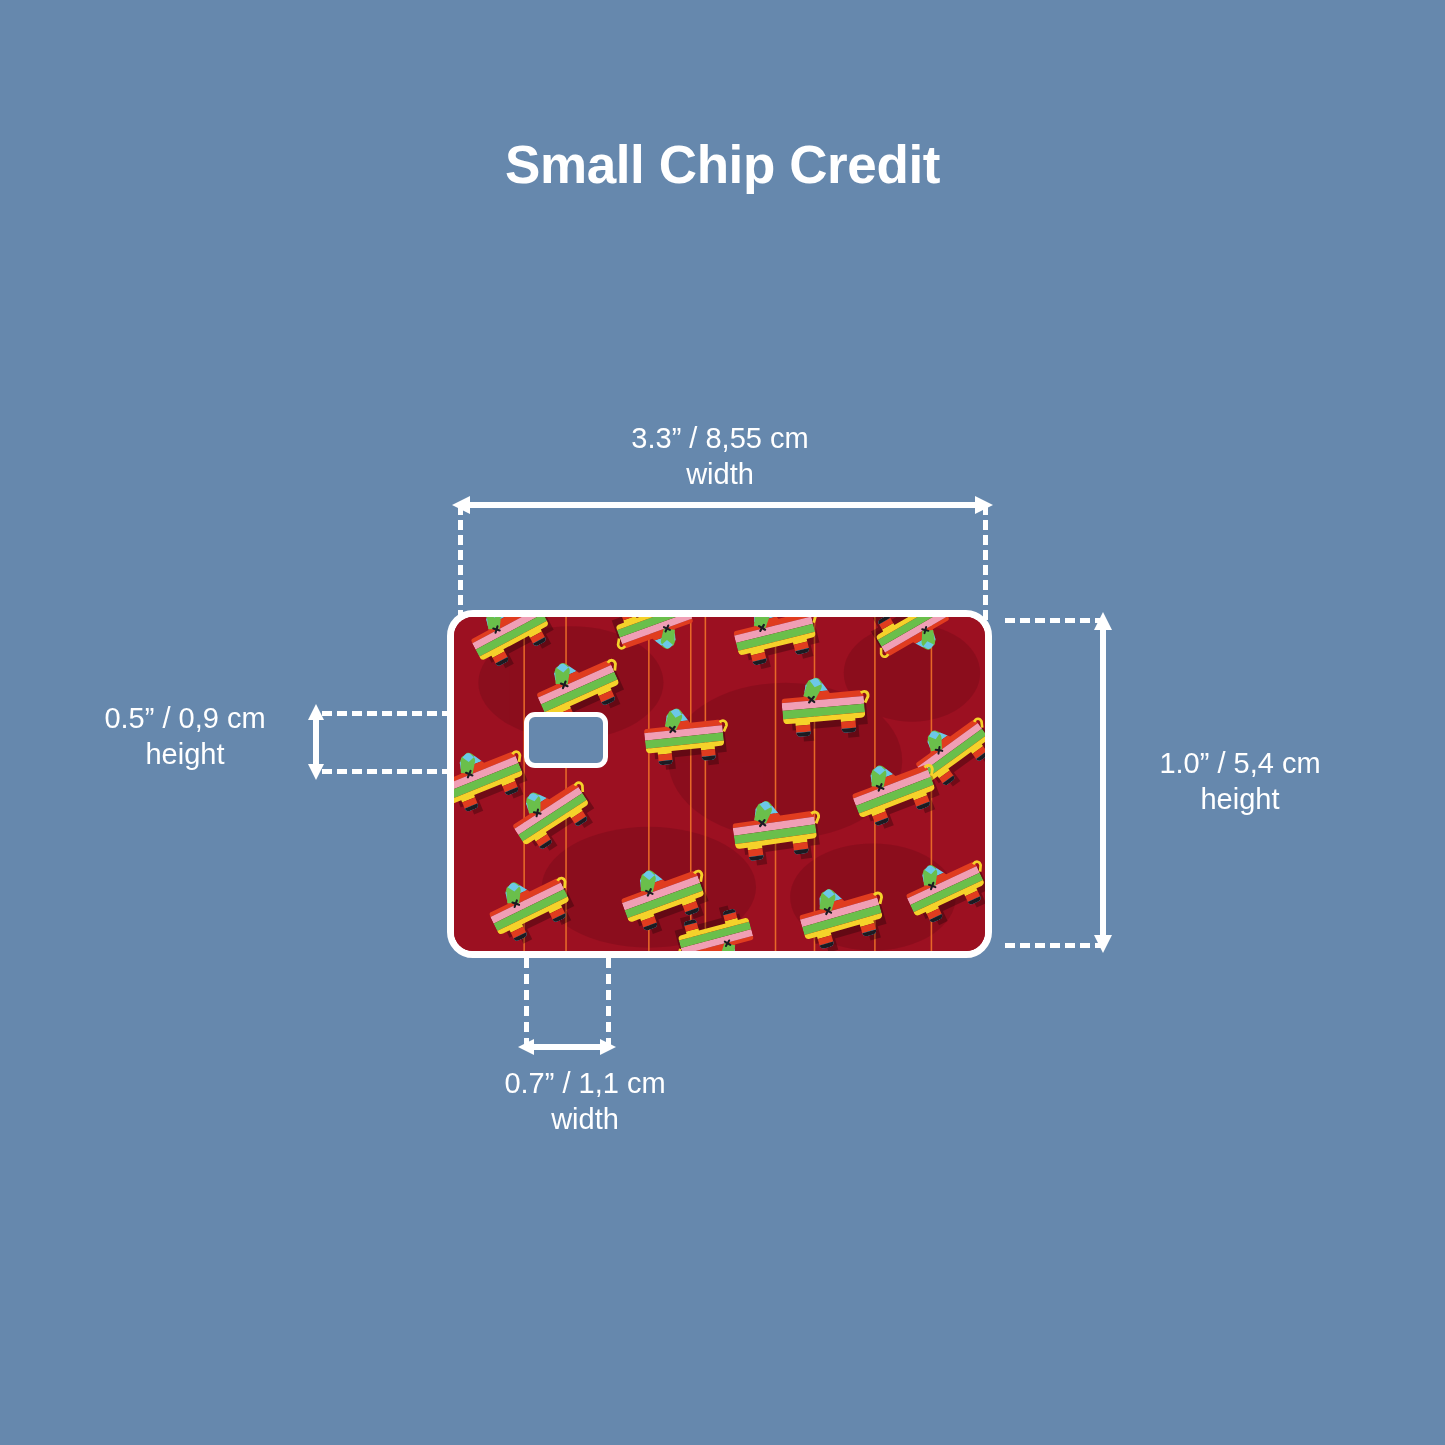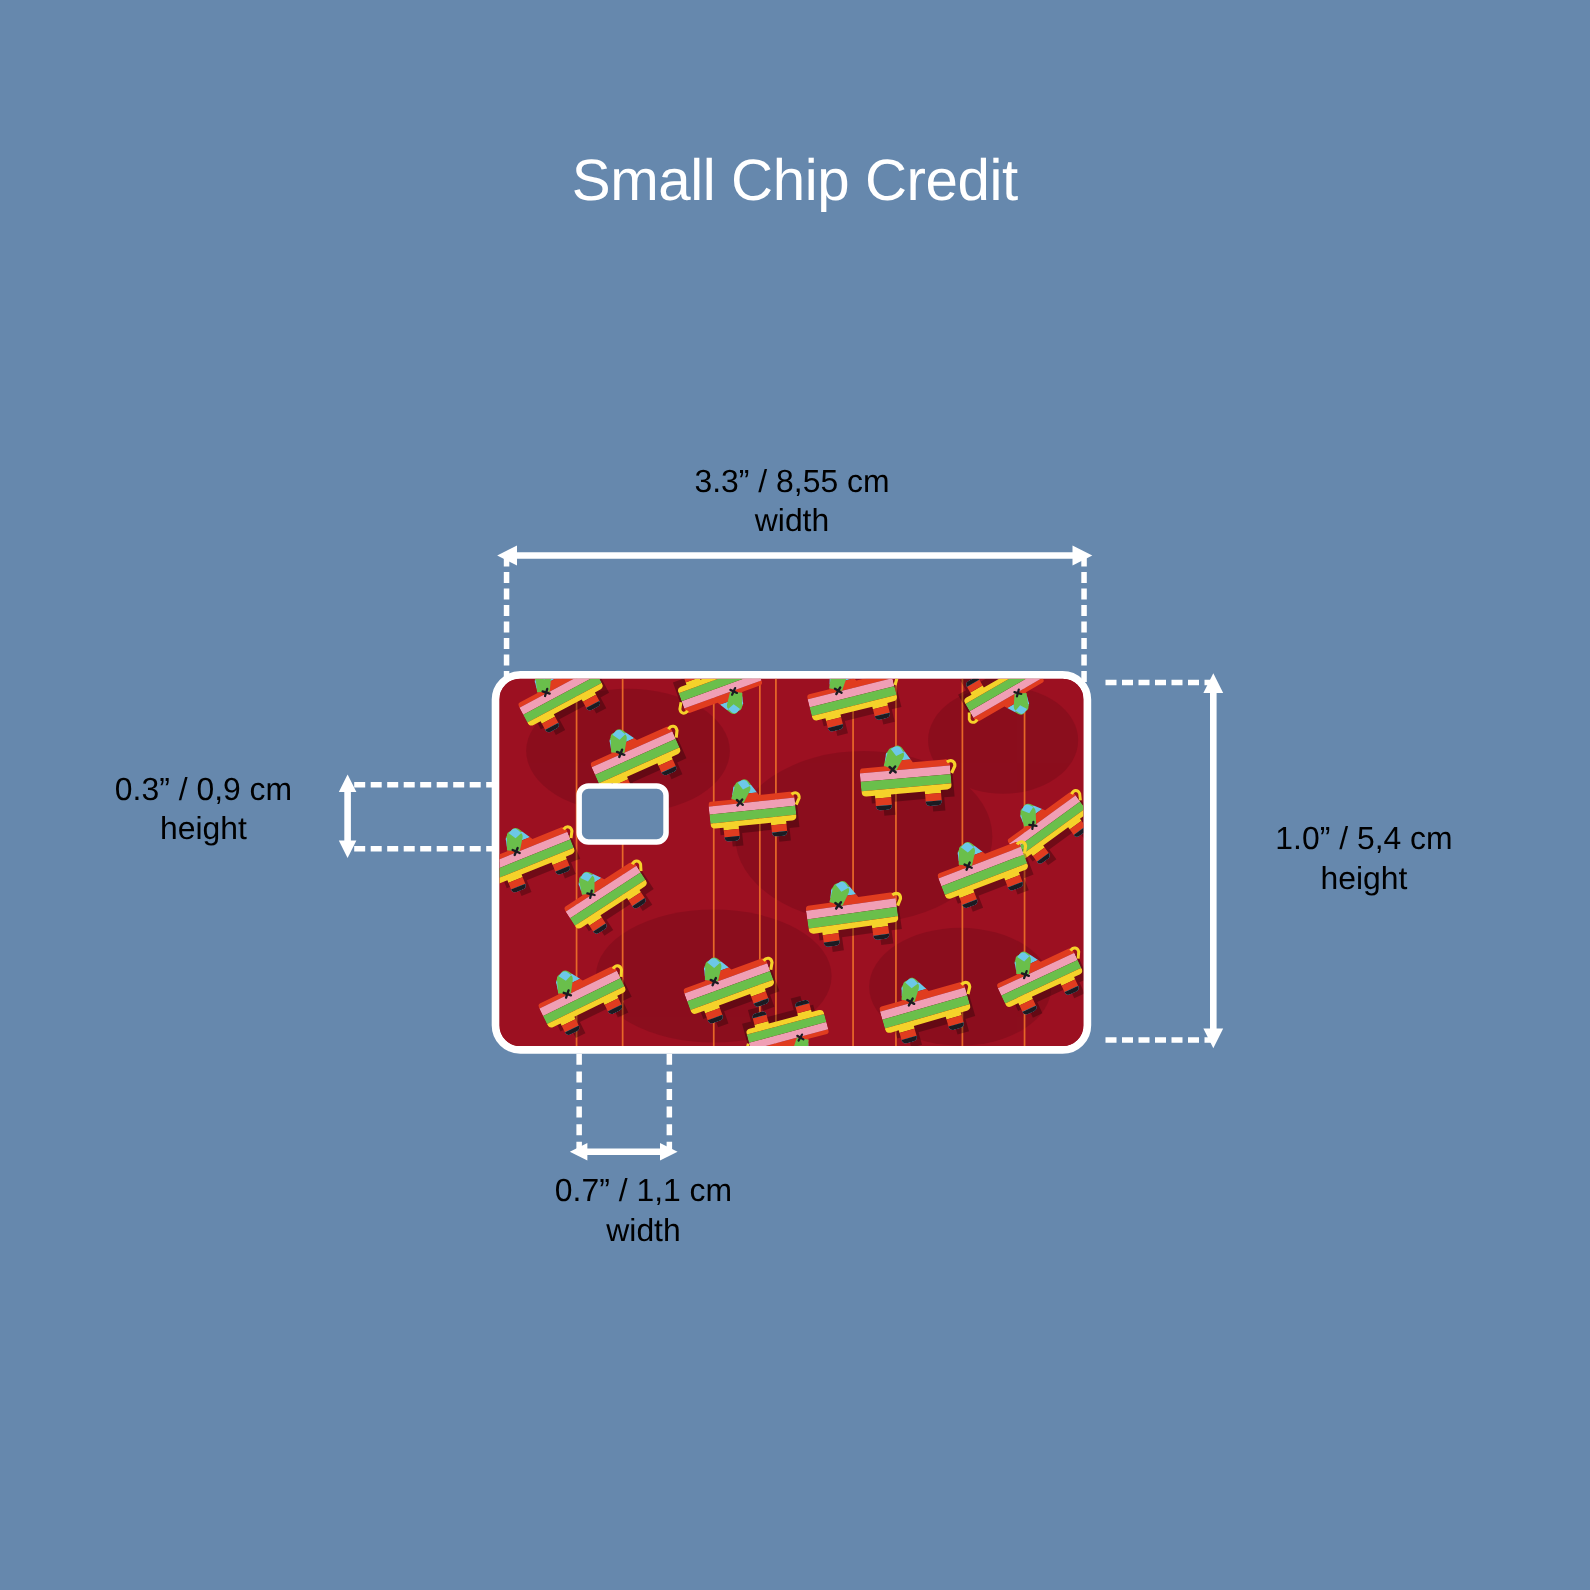--- a/index.html
+++ b/index.html
@@ -25,30 +25,30 @@
 
   
   .title {
     position: absolute;
     left: 0;
     top: 132px;
     width: 1445px;
     text-align: center;
     color: #ffffff;
     font-size: 53px;
-    font-weight: normal;
+    font-weight: bold;
     line-height: 66px;
     letter-spacing: -0.4px;
   }
   .title .line { display: block; }
 
   
   .dim-label {
     position: absolute;
-    color: #000000;
+    color: #ffffff;
     font-size: 29px;
     line-height: 36px;
     text-align: center;
     white-space: nowrap;
   }
   .dim-label .l2 { display: block; }
 
   #label-top      { left: 485px;  top: 420px;  width: 470px; }
   #label-left     { left: 60px;   top: 700px;  width: 250px; }
   #label-right    { left: 1120px; top: 745px;  width: 240px; }
@@ -128,21 +128,21 @@
   <div class="title">
     <span class="line">Small Chip Credit</span>
   </div>
 
   <div class="dim-label" id="label-top">
     <span>3.3” / 8,55 cm</span>
     <span class="l2">width</span>
   </div>
 
   <div class="dim-label" id="label-left">
-    <span>0.3” / 0,9 cm</span>
+    <span>0.5” / 0,9 cm</span>
     <span class="l2">height</span>
   </div>
 
   <div class="dim-label" id="label-right">
     <span>1.0” / 5,4 cm</span>
     <span class="l2">height</span>
   </div>
 
   <div class="dim-label" id="label-bottom">
     <span>0.7” / 1,1 cm</span>

